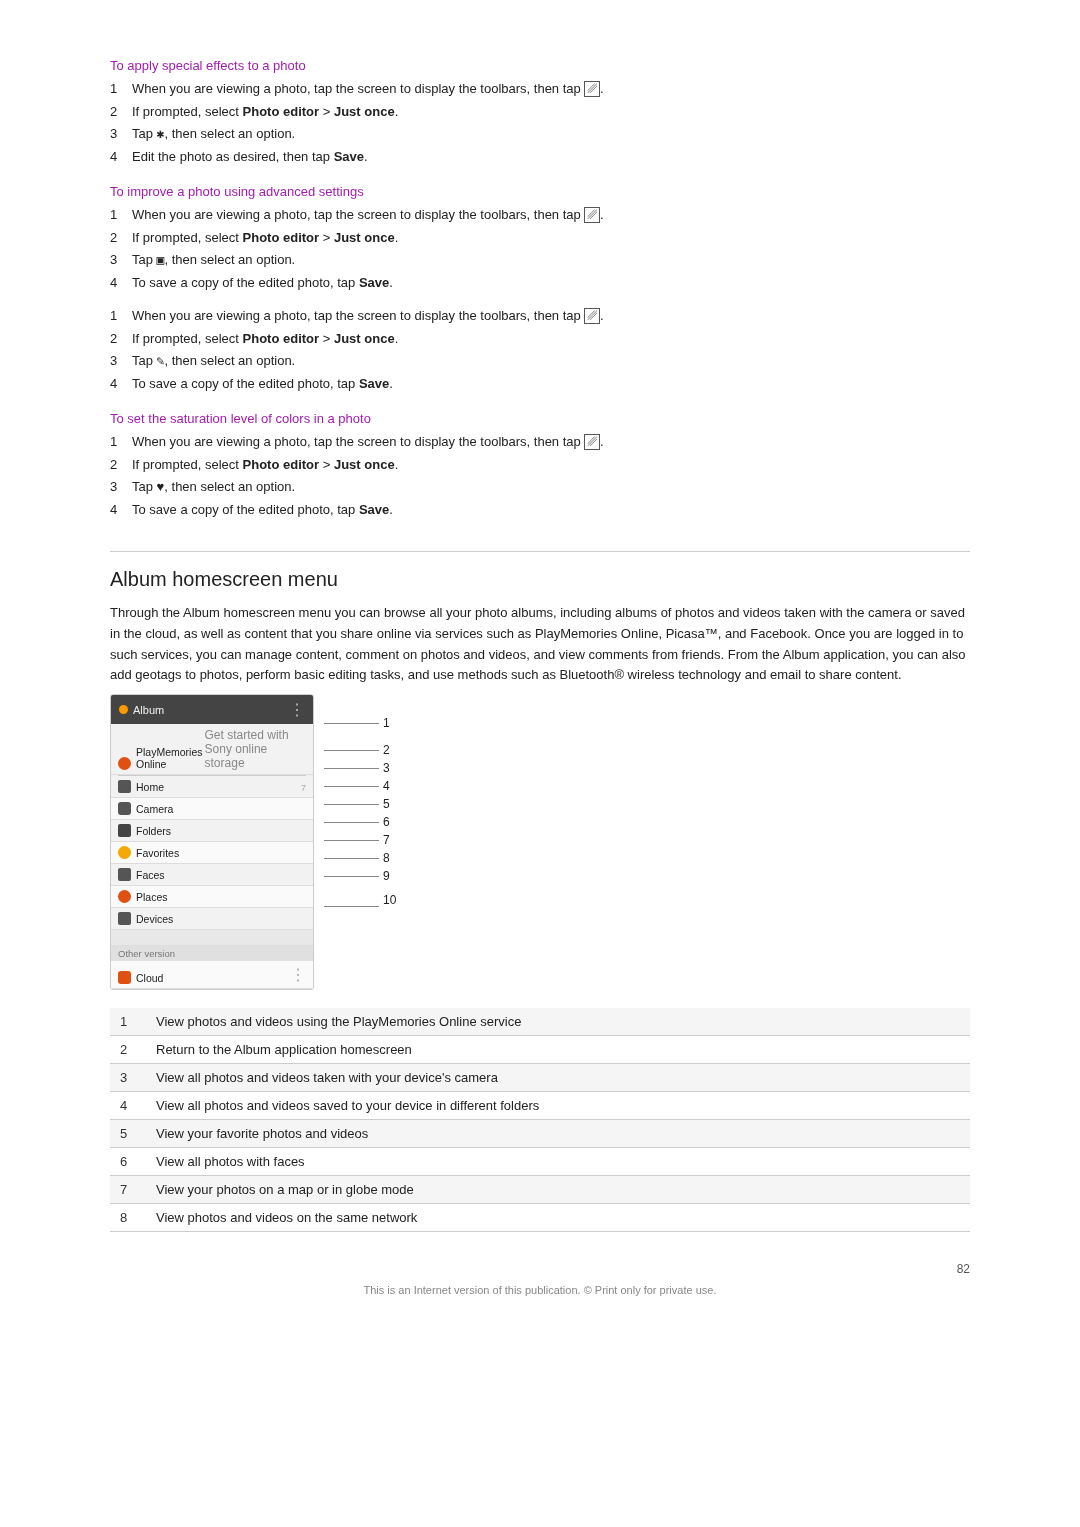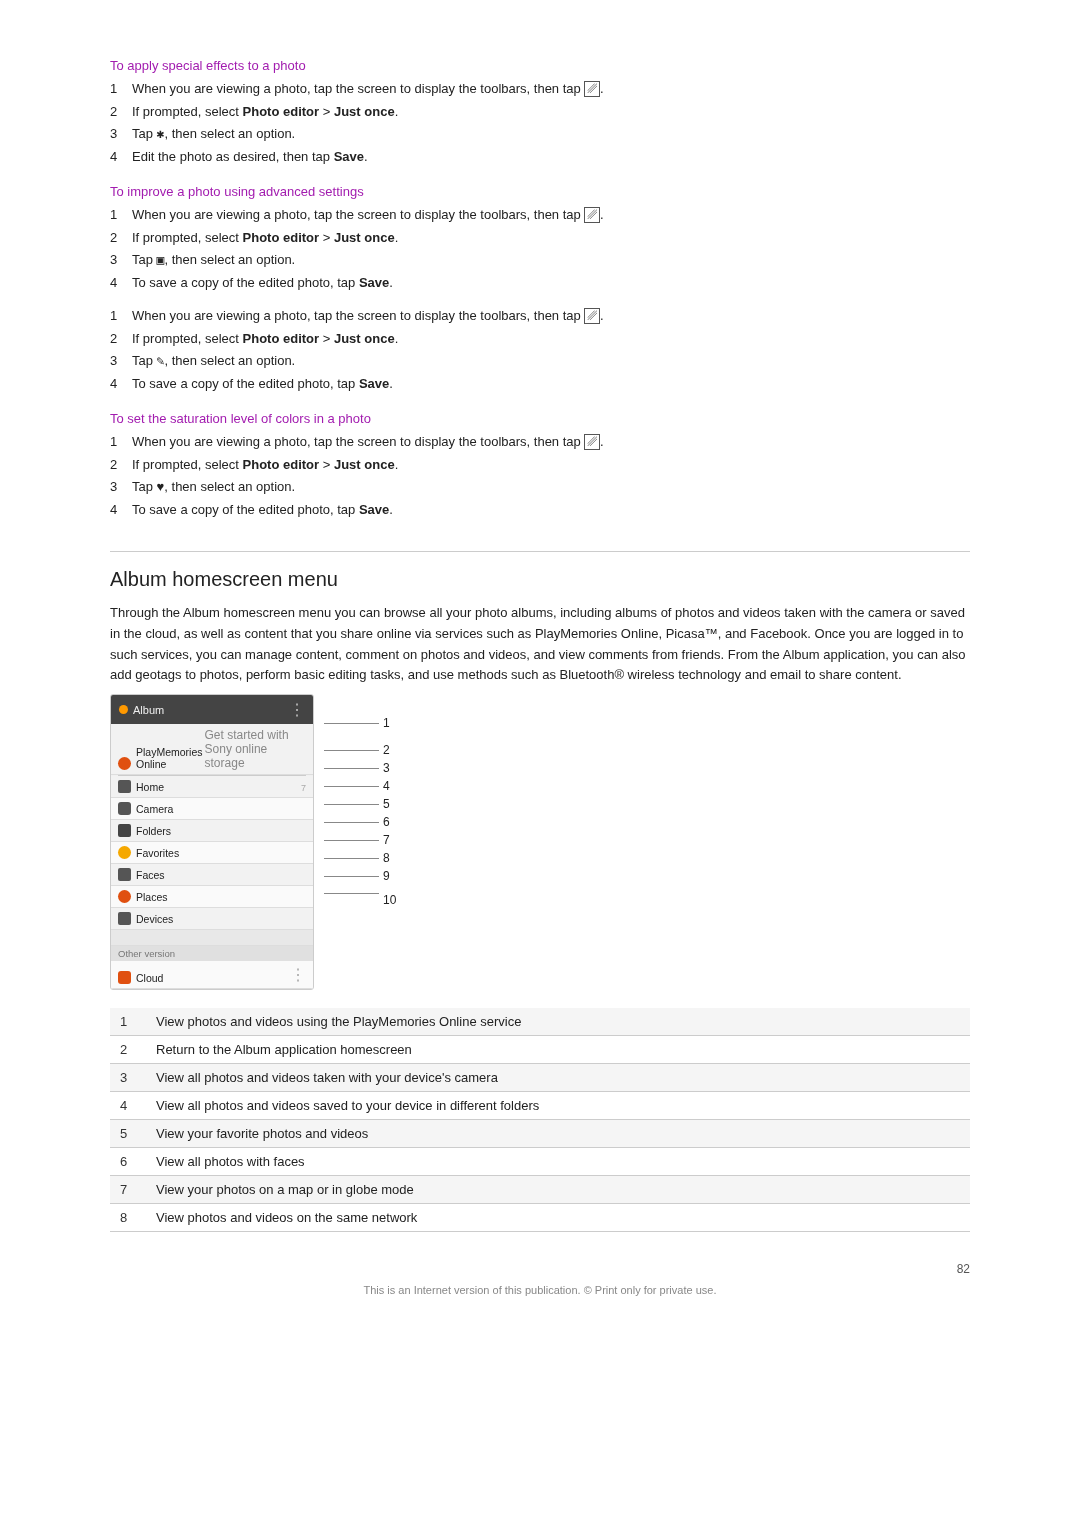--- a/index.html
+++ b/index.html
@@ -333,21 +333,21 @@
           <span style="font-size:12px;margin-left:4px;">7</span>
         </div>
         <div style="display:flex;align-items:center;margin-bottom:4px;">
           <div style="width:55px;height:1px;background:#888;"></div>
           <span style="font-size:12px;margin-left:4px;">8</span>
         </div>
         <div style="display:flex;align-items:center;margin-bottom:4px;">
           <div style="width:55px;height:1px;background:#888;"></div>
           <span style="font-size:12px;margin-left:4px;">9</span>
         </div>
-        <div style="display:flex;align-items:flex-start;margin-top:6px;">
+        <div style="display:flex;align-items:flex-end;margin-top:6px;">
           <div style="width:55px;height:1px;background:#888;"></div>
           <span style="font-size:12px;margin-left:4px;">10</span>
         </div>
       </div>
     </div>
 
     <table class="desc-table">
       <tbody>
         <tr>
           <td>1</td>

